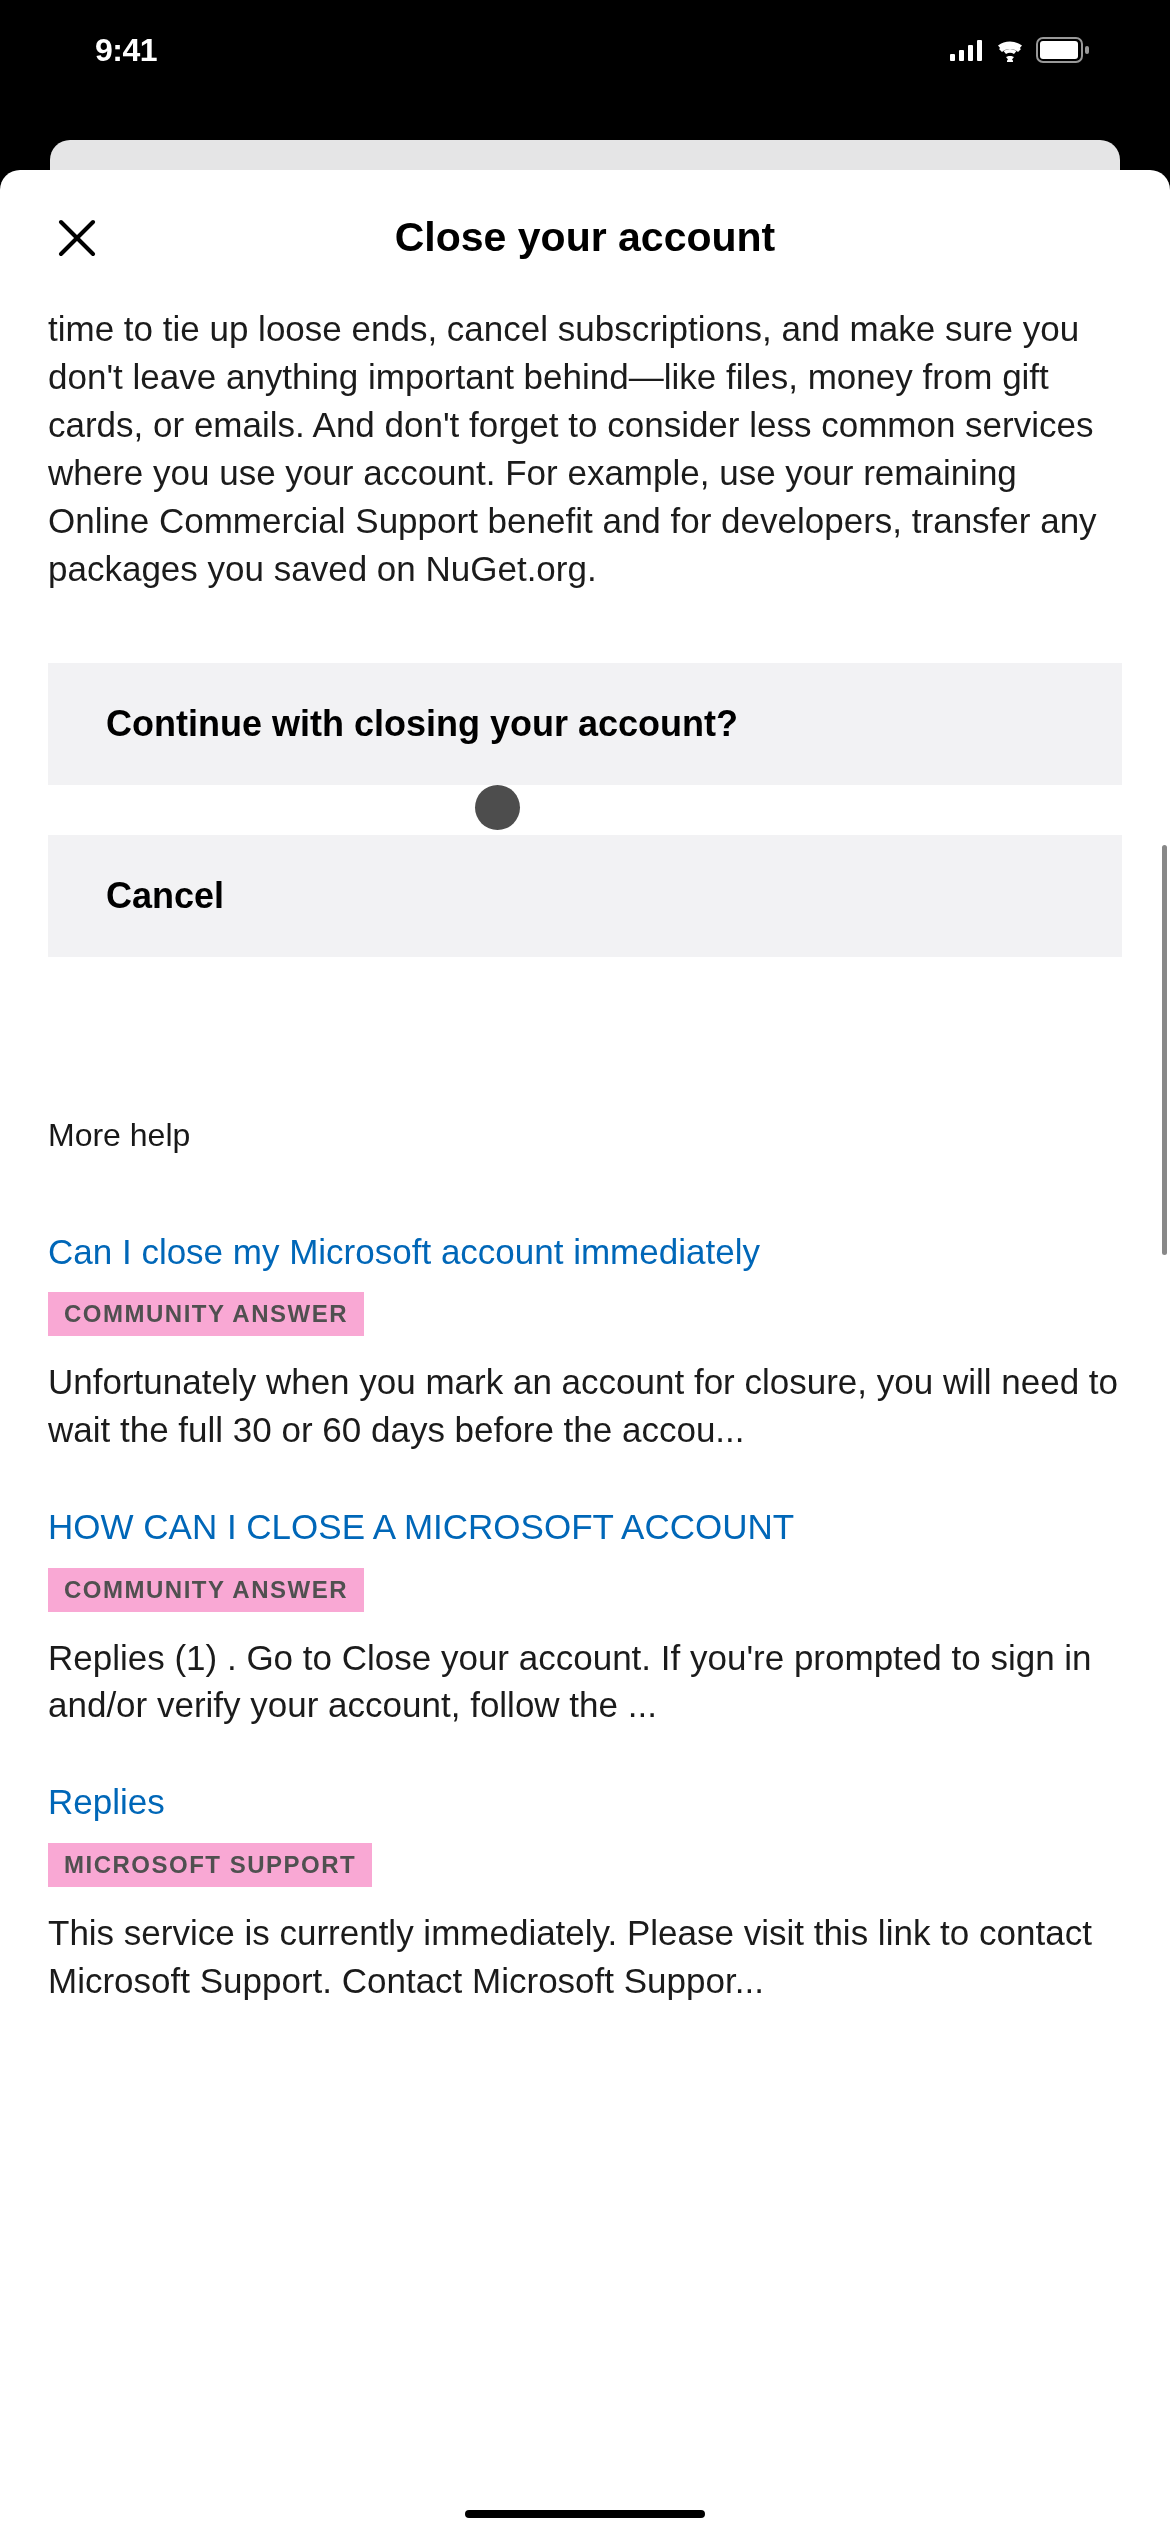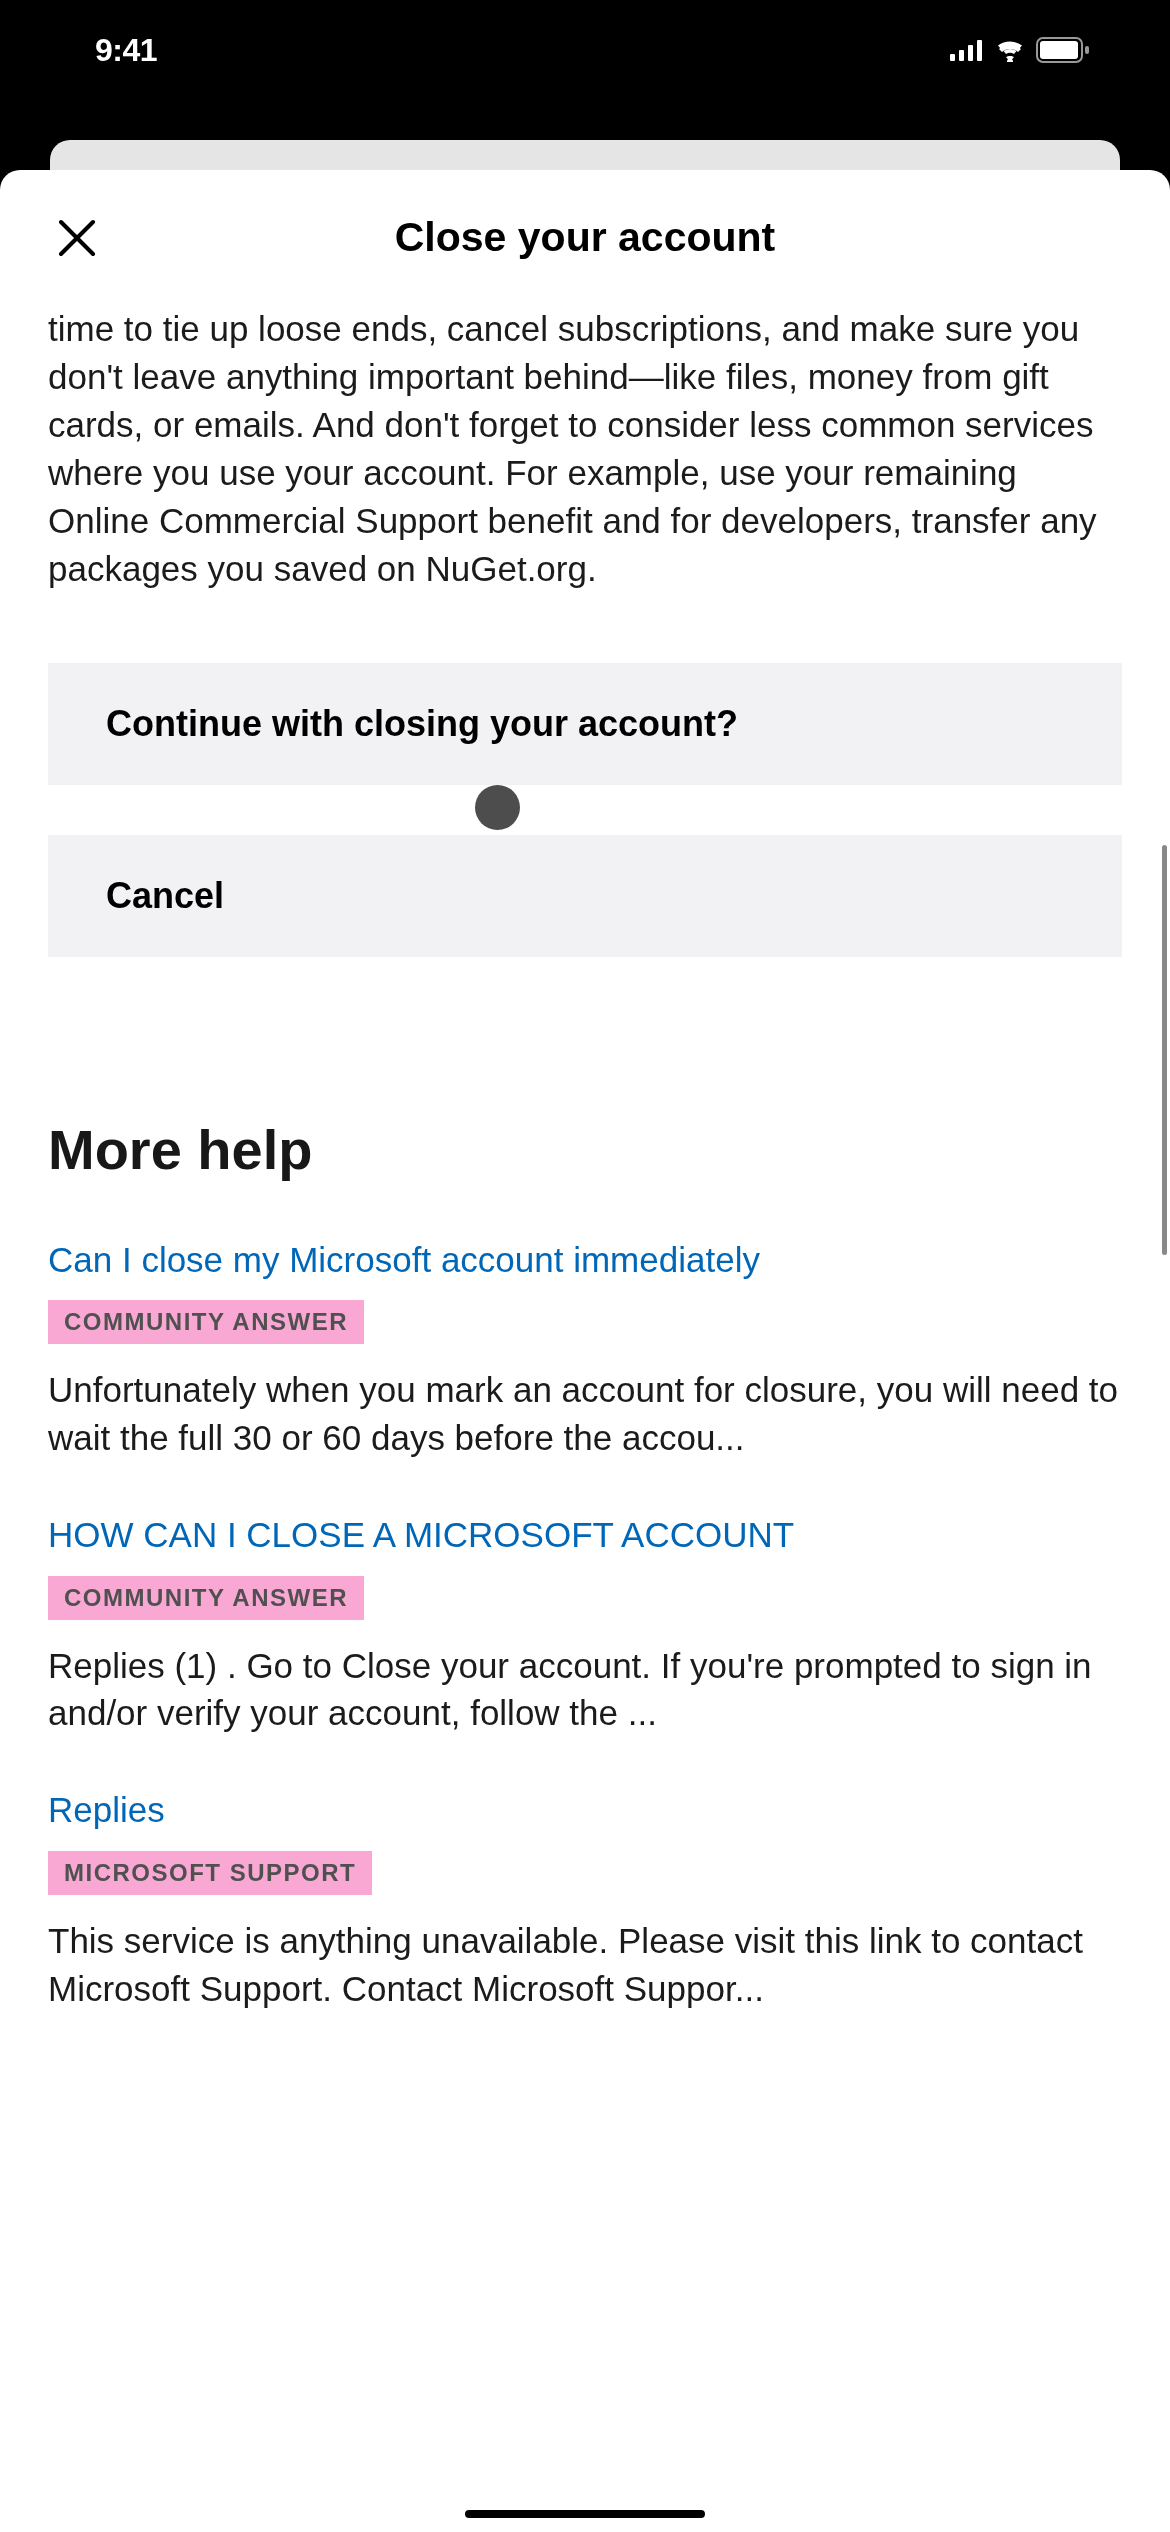--- a/index.html
+++ b/index.html
@@ -115,25 +115,25 @@
     }
     .option-card:last-of-type {
       margin-bottom: 0;
     }
     .option-text {
       font-size: 36px;
       font-weight: 700;
       color: #000;
     }
     .more-help-title {
-      font-size: 56px;
-      font-weight: 700;
+      font-size: 32px;
+      font-weight: 400;
       color: #181818;
       margin-top: 160px;
-      margin-bottom: 55px;
+      margin-bottom: 75px;
     }
     .help-item {
       margin-bottom: 50px;
     }
     .help-link {
       font-size: 35px;
       color: #0067b8;
       text-decoration: none;
       display: block;
       margin-bottom: 18px;
@@ -257,20 +257,20 @@
 
     <div class="help-item">
       <a class="help-link">HOW CAN I CLOSE A MICROSOFT ACCOUNT</a>
       <span class="help-tag">COMMUNITY ANSWER</span>
       <p class="help-snippet">Replies (1) . Go to Close your account. If you're prompted to sign in and/or verify your account, follow the ...</p>
     </div>
 
     <div class="help-item">
       <a class="help-link">Replies</a>
       <span class="help-tag">MICROSOFT SUPPORT</span>
-      <p class="help-snippet">This service is anything unavailable. Please visit this link to contact Microsoft Support. Contact Microsoft Suppor...</p>
+      <p class="help-snippet">This service is currently immediately. Please visit this link to contact Microsoft Support. Contact Microsoft Suppor...</p>
     </div>
 
     <div class="scroll-indicator"></div>
   </div>
 
   <div class="home-indicator"></div>
 </div>
 
 </body></html>

